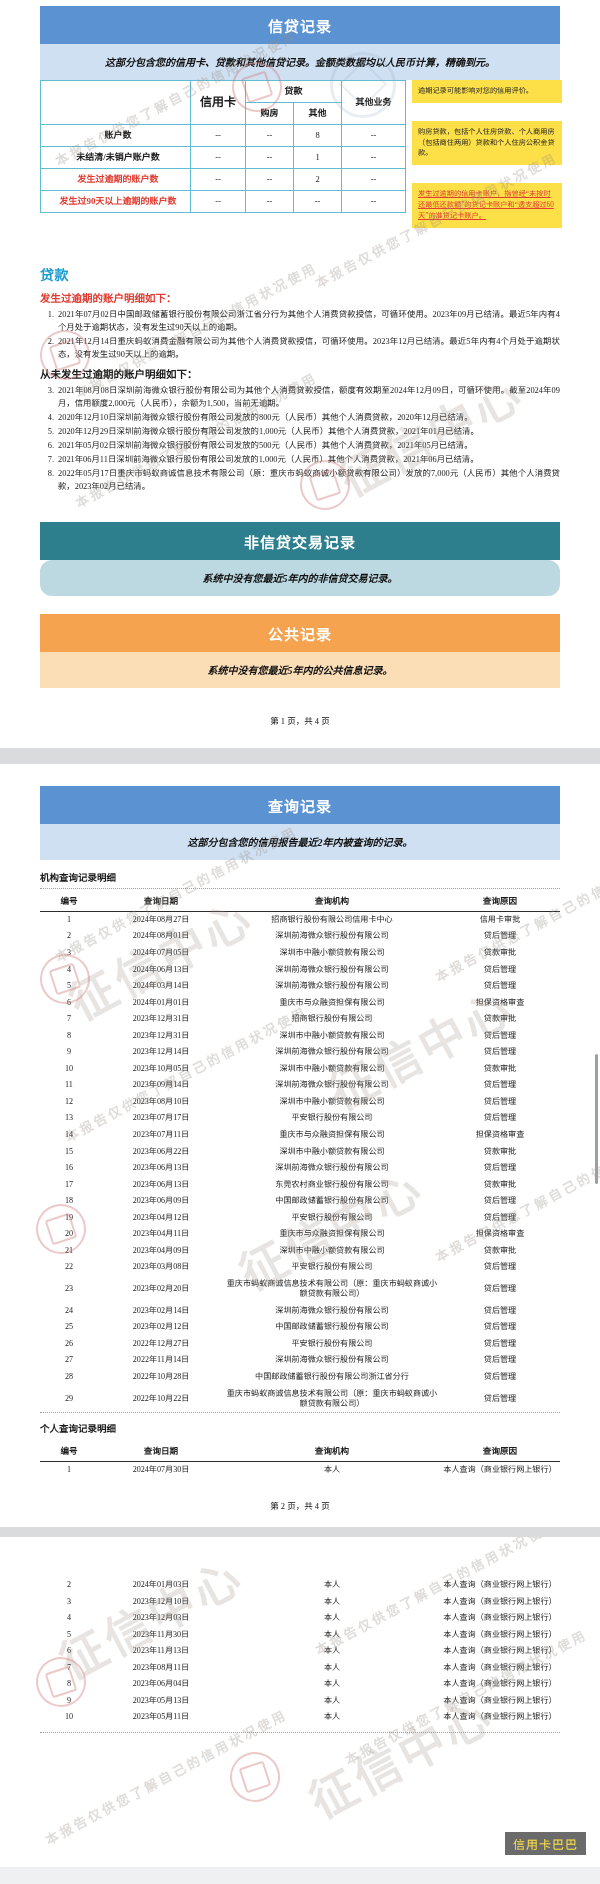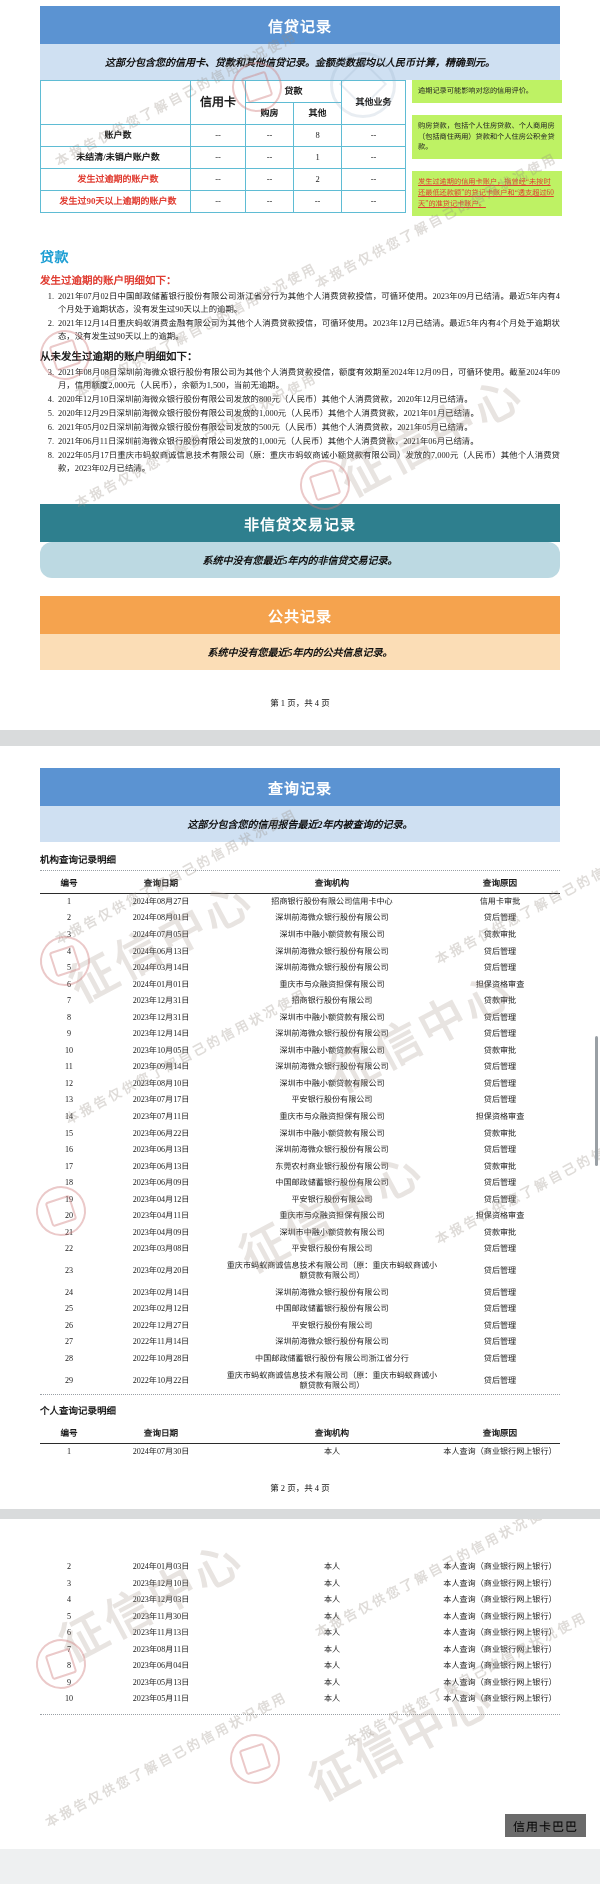--- a/index.html
+++ b/index.html
@@ -81,23 +81,23 @@
     font-size:9px;
   }
   table.summary td.rowhead.alert{color:#e03c31;}
   .side-notes{
     width:150px;
     font-size:7.2px;
     line-height:1.5;
     color:#222;
   }
   .note{
-    background:#bef264;
+    background:#fde047;
     padding:6px 6px;
-    margin-bottom:12px;
+    margin-bottom:18px;
   }
   .note.red{color:#e03c31;text-decoration:underline;}
 
   
   .sub-head{
     font-size:10.5px;
     font-weight:bold;
     margin:6px 0 3px 40px;
   }
   .sub-head.alert{color:#e03c31;}
@@ -211,21 +211,21 @@
     content:"";display:block;width:30px;height:30px;margin:12px auto;
     border:2.5px solid rgba(150,175,195,.22);transform:rotate(45deg);
   }
 
   
   .brand{
     position:absolute;
     right:14px;
     bottom:12px;
     background:#6b6b6b;
-    color:#000000;
+    color:#fde047;
     font-size:12px;
     padding:3px 8px;
     letter-spacing:1px;
     font-family:"Liberation Sans",sans-serif;
   }
   .scrollbar{
     position:absolute;
     right:2px;
     width:3px;
     background:#9aa0a5;

